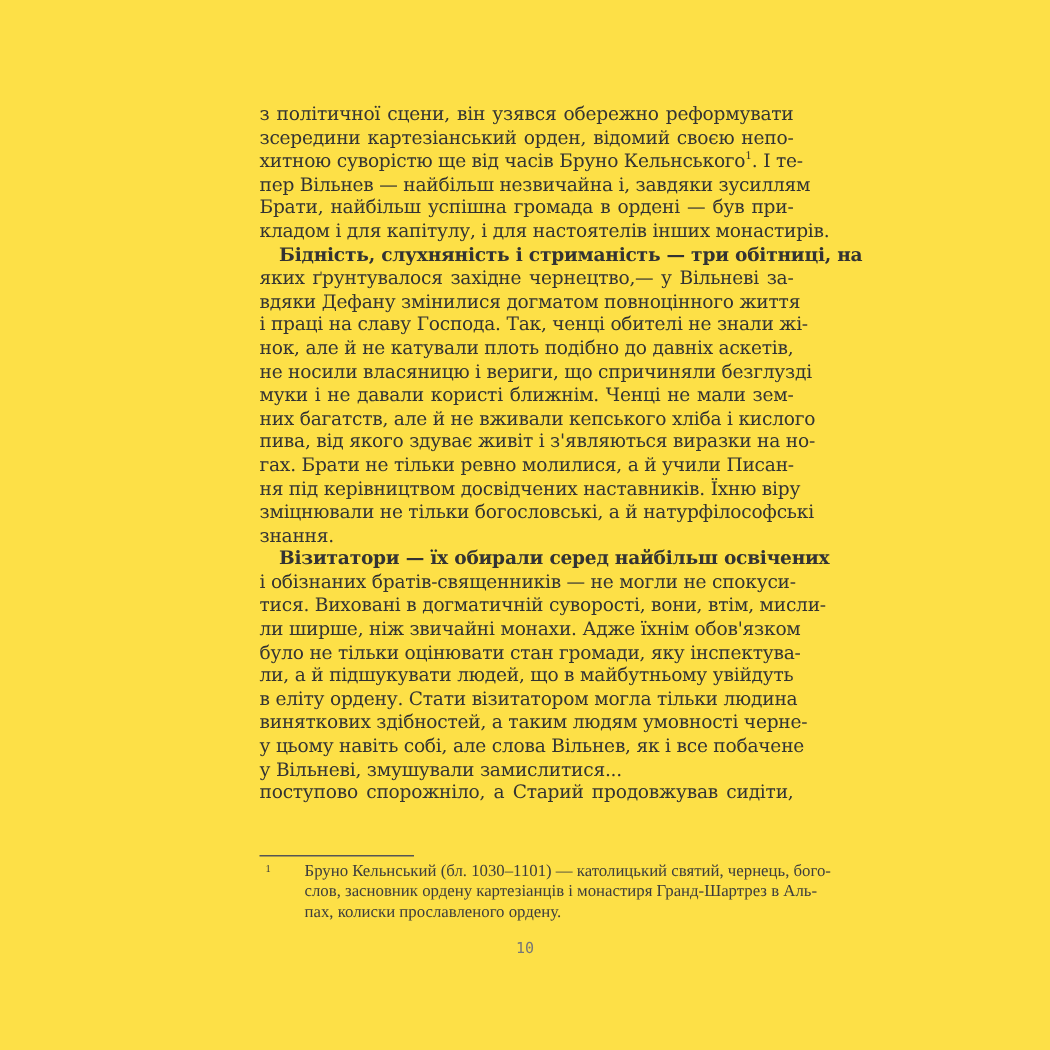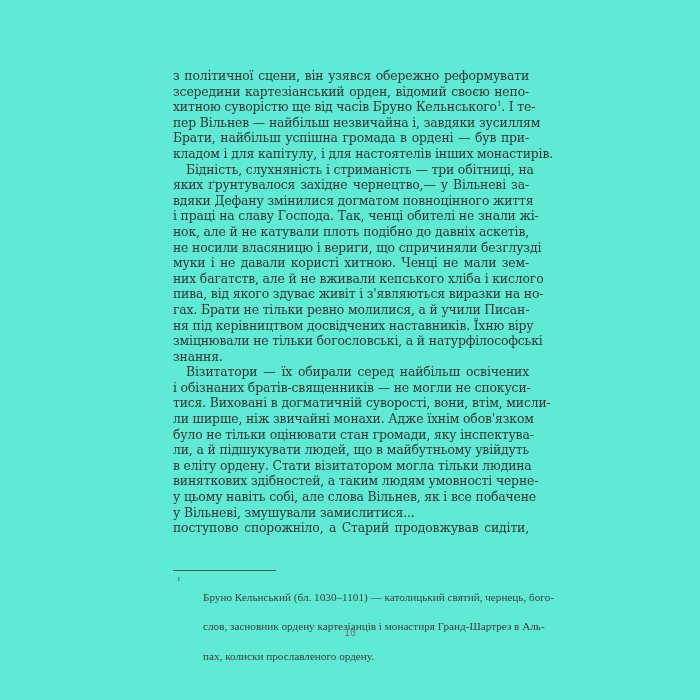--- a/index.html
+++ b/index.html
@@ -1,51 +1,51 @@
 <!DOCTYPE html>
 <html><head>
 <meta charset="utf-8">
 <style>
   html, body { margin: 0; padding: 0; }
   body {
     width: 700px; height: 700px; background: #ffffff; position: relative; overflow: hidden;
   }
   .page {
-    position: absolute; left: 0; top: 0; width: 700px; height: 700px; background: #5eead4;
+    position: absolute; left: 0; top: 0; width: 700px; height: 700px; background: #fde047;
   }
   .body-text {
     position: absolute; left: 173px; top: 68px; width: 356px;
     font-family: "DejaVu Serif", serif;
     font-size: 12.4px;
     line-height: 15.6px;
     color: #333333;
   }
   .line {
     display: block; white-space: nowrap; height: 15.6px;
     text-align: justify; text-align-last: justify;
     letter-spacing: -0.15px;
   }
-  .line.indent { padding-left: 13px; }
+  .line.indent { padding-left: 13px; font-weight: bold; }
   .line.last { text-align-last: left; }
   sup.fnref { font-size: 7px; line-height: 0; vertical-align: 5px; }
   .footnote-rule {
     position: absolute; left: 173px; top: 570px; width: 103px; height: 0;
     border-top: 1px solid #555555;
   }
   .footnote {
     position: absolute; left: 173px; top: 575px; width: 356px;
     font-family: "Liberation Serif", serif;
     font-size: 11.2px; line-height: 13.4px; color: #3d3d3d;
   }
   .fn-mark {
     position: absolute; left: 4px; top: -2px; font-size: 7px;
   }
   .fn-line {
     display: block; white-space: nowrap; padding-left: 30px;
-    text-align: justify; text-align-last: justify; margin-top: 16px;
+    text-align: justify; text-align-last: justify;
   }
   .fn-line.last { text-align-last: left; }
   .page-number {
     position: absolute; left: 0; width: 700px; top: 627px; text-align: center;
     font-family: "DejaVu Sans Mono", monospace; font-size: 10px; color: #777777;
   }
 </style>
 </head>
 <body>
 
@@ -56,21 +56,21 @@
     <span class="line"><span>хитною суворістю ще від часів Бруно Кельнського</span><sup class="fnref">1</sup><span>. І те-</span></span>
     <span class="line">пер Вільнев — найбільш незвичайна і, завдяки зусиллям</span>
     <span class="line">Брати, найбільш успішна громада в ордені — був при-</span>
     <span class="line last">кладом і для капітулу, і для настоятелів інших монастирів.</span>
     <span class="line indent">Бідність, слухняність і стриманість — три обітниці, на</span>
     <span class="line">яких ґрунтувалося західне чернецтво,— у Вільневі за-</span>
     <span class="line">вдяки Дефану змінилися догматом повноцінного життя</span>
     <span class="line">і праці на славу Господа. Так, ченці обителі не знали жі-</span>
     <span class="line">нок, але й не катували плоть подібно до давніх аскетів,</span>
     <span class="line">не носили власяницю і вериги, що спричиняли безглузді</span>
-    <span class="line">муки і не давали користі хитною. Ченці не мали зем-</span>
+    <span class="line">муки і не давали користі ближнім. Ченці не мали зем-</span>
     <span class="line">них багатств, але й не вживали кепського хліба і кислого</span>
     <span class="line">пива, від якого здуває живіт і з'являються виразки на но-</span>
     <span class="line">гах. Брати не тільки ревно молилися, а й учили Писан-</span>
     <span class="line">ня під керівництвом досвідчених наставників. Їхню віру</span>
     <span class="line">зміцнювали не тільки богословські, а й натурфілософські</span>
     <span class="line last">знання.</span>
     <span class="line indent">Візитатори — їх обирали серед найбільш освічених</span>
     <span class="line">і обізнаних братів-священників — не могли не спокуси-</span>
     <span class="line">тися. Виховані в догматичній суворості, вони, втім, мисли-</span>
     <span class="line">ли ширше, ніж звичайні монахи. Адже їхнім обов'язком</span>

